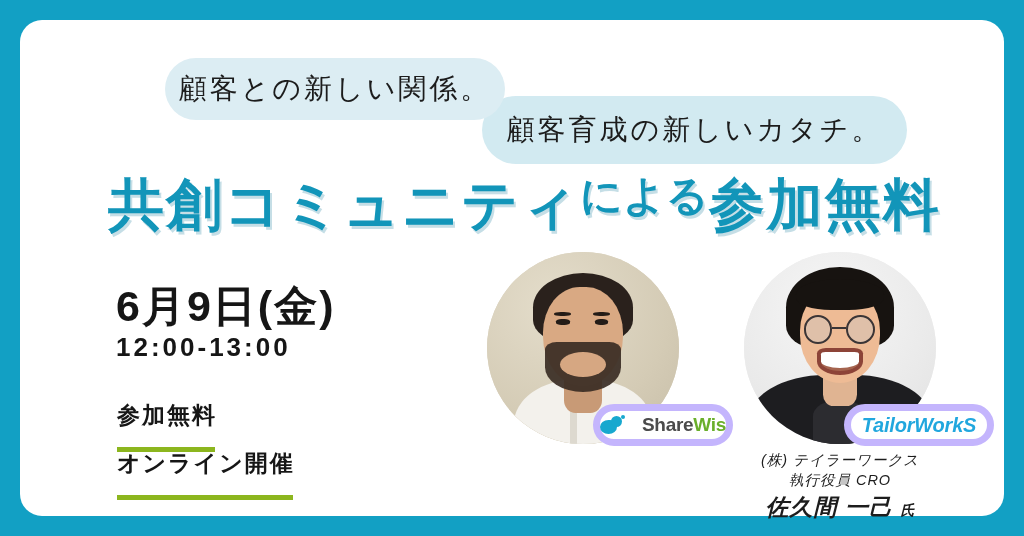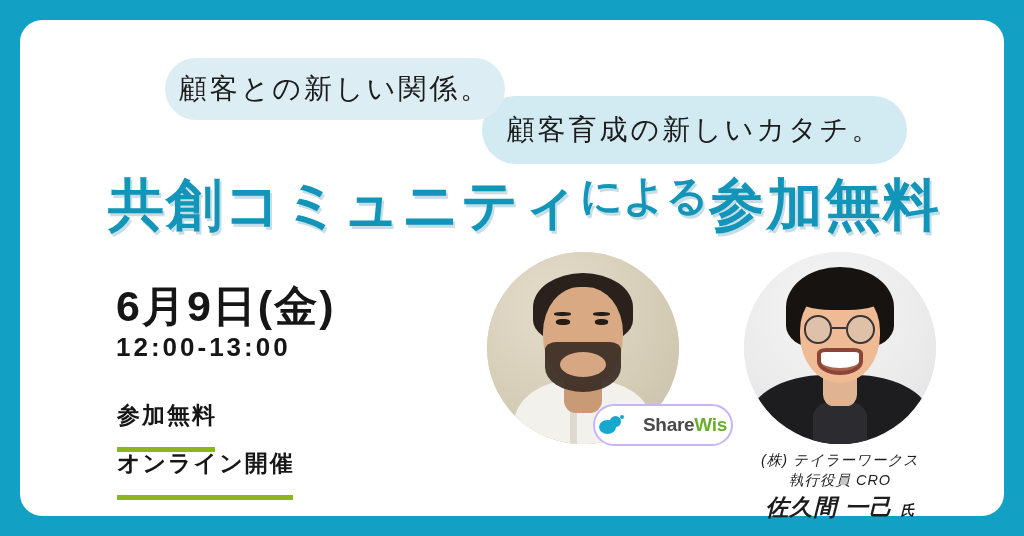--- a/index.html
+++ b/index.html
@@ -264,21 +264,21 @@
     width: 24%; height: 14%;
     background: #8d4438;
     border-radius: 20% 20% 52% 52%;
   }
 
   
   .logo-pill {
     position: absolute;
     height: 42px;
     background: #ffffff;
-    border: 2px solid #c4b5fd;
+    border: 7px solid #c4b5fd;
     border-radius: 21px;
     display: flex;
     align-items: center;
     justify-content: center;
     gap: 18px;
     z-index: 5;
   }
   #logo-1 { left: 106px; top: 152px; width: 140px; }
   #logo-2 { left: 100px; top: 152px; width: 150px; }
 
@@ -390,20 +390,23 @@
           <div class="neck"></div>
           <div class="hair"></div>
           <div class="face"></div>
           <div class="fringe"></div>
           <div class="smile-out"></div>
           <div class="smile"></div>
           <div class="glass l"></div>
           <div class="glass r"></div>
           <div class="bridge"></div>
         </div>
+        <div class="logo-pill" id="logo-2">
+          <span class="tw-text">TailorWorkS</span>
+        </div>
       </div>
     </div>
 
 
     <div class="caption" id="caption-2">
       <div class="org">(株) テイラーワークス</div>
       <div class="role">執行役員 CRO</div>
       <div class="name"><span>佐久間 一己</span> <span class="suffix">氏</span></div>
     </div>
 

